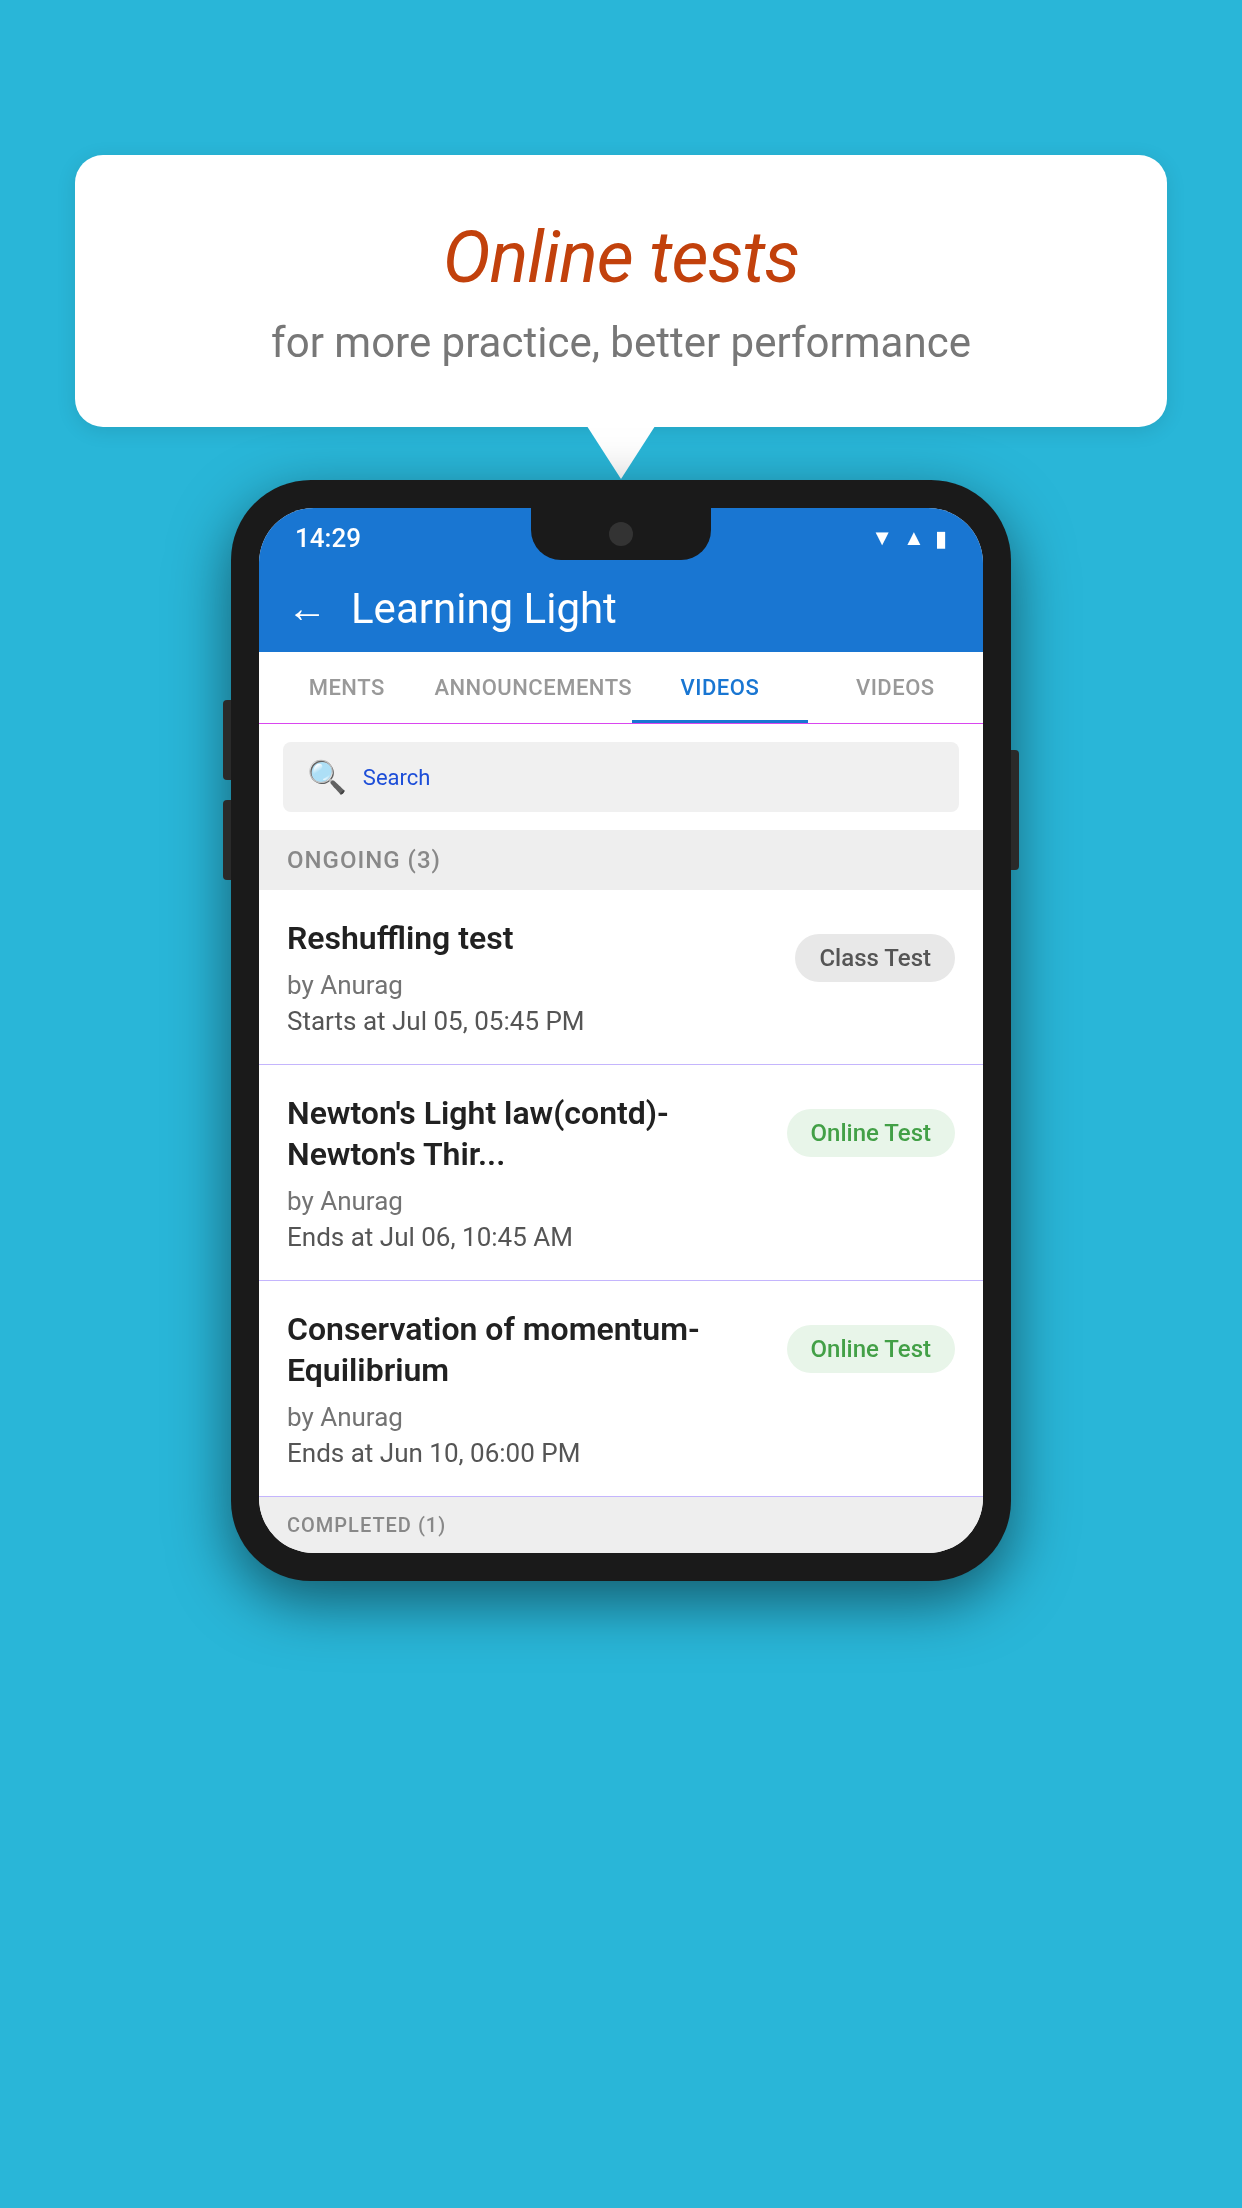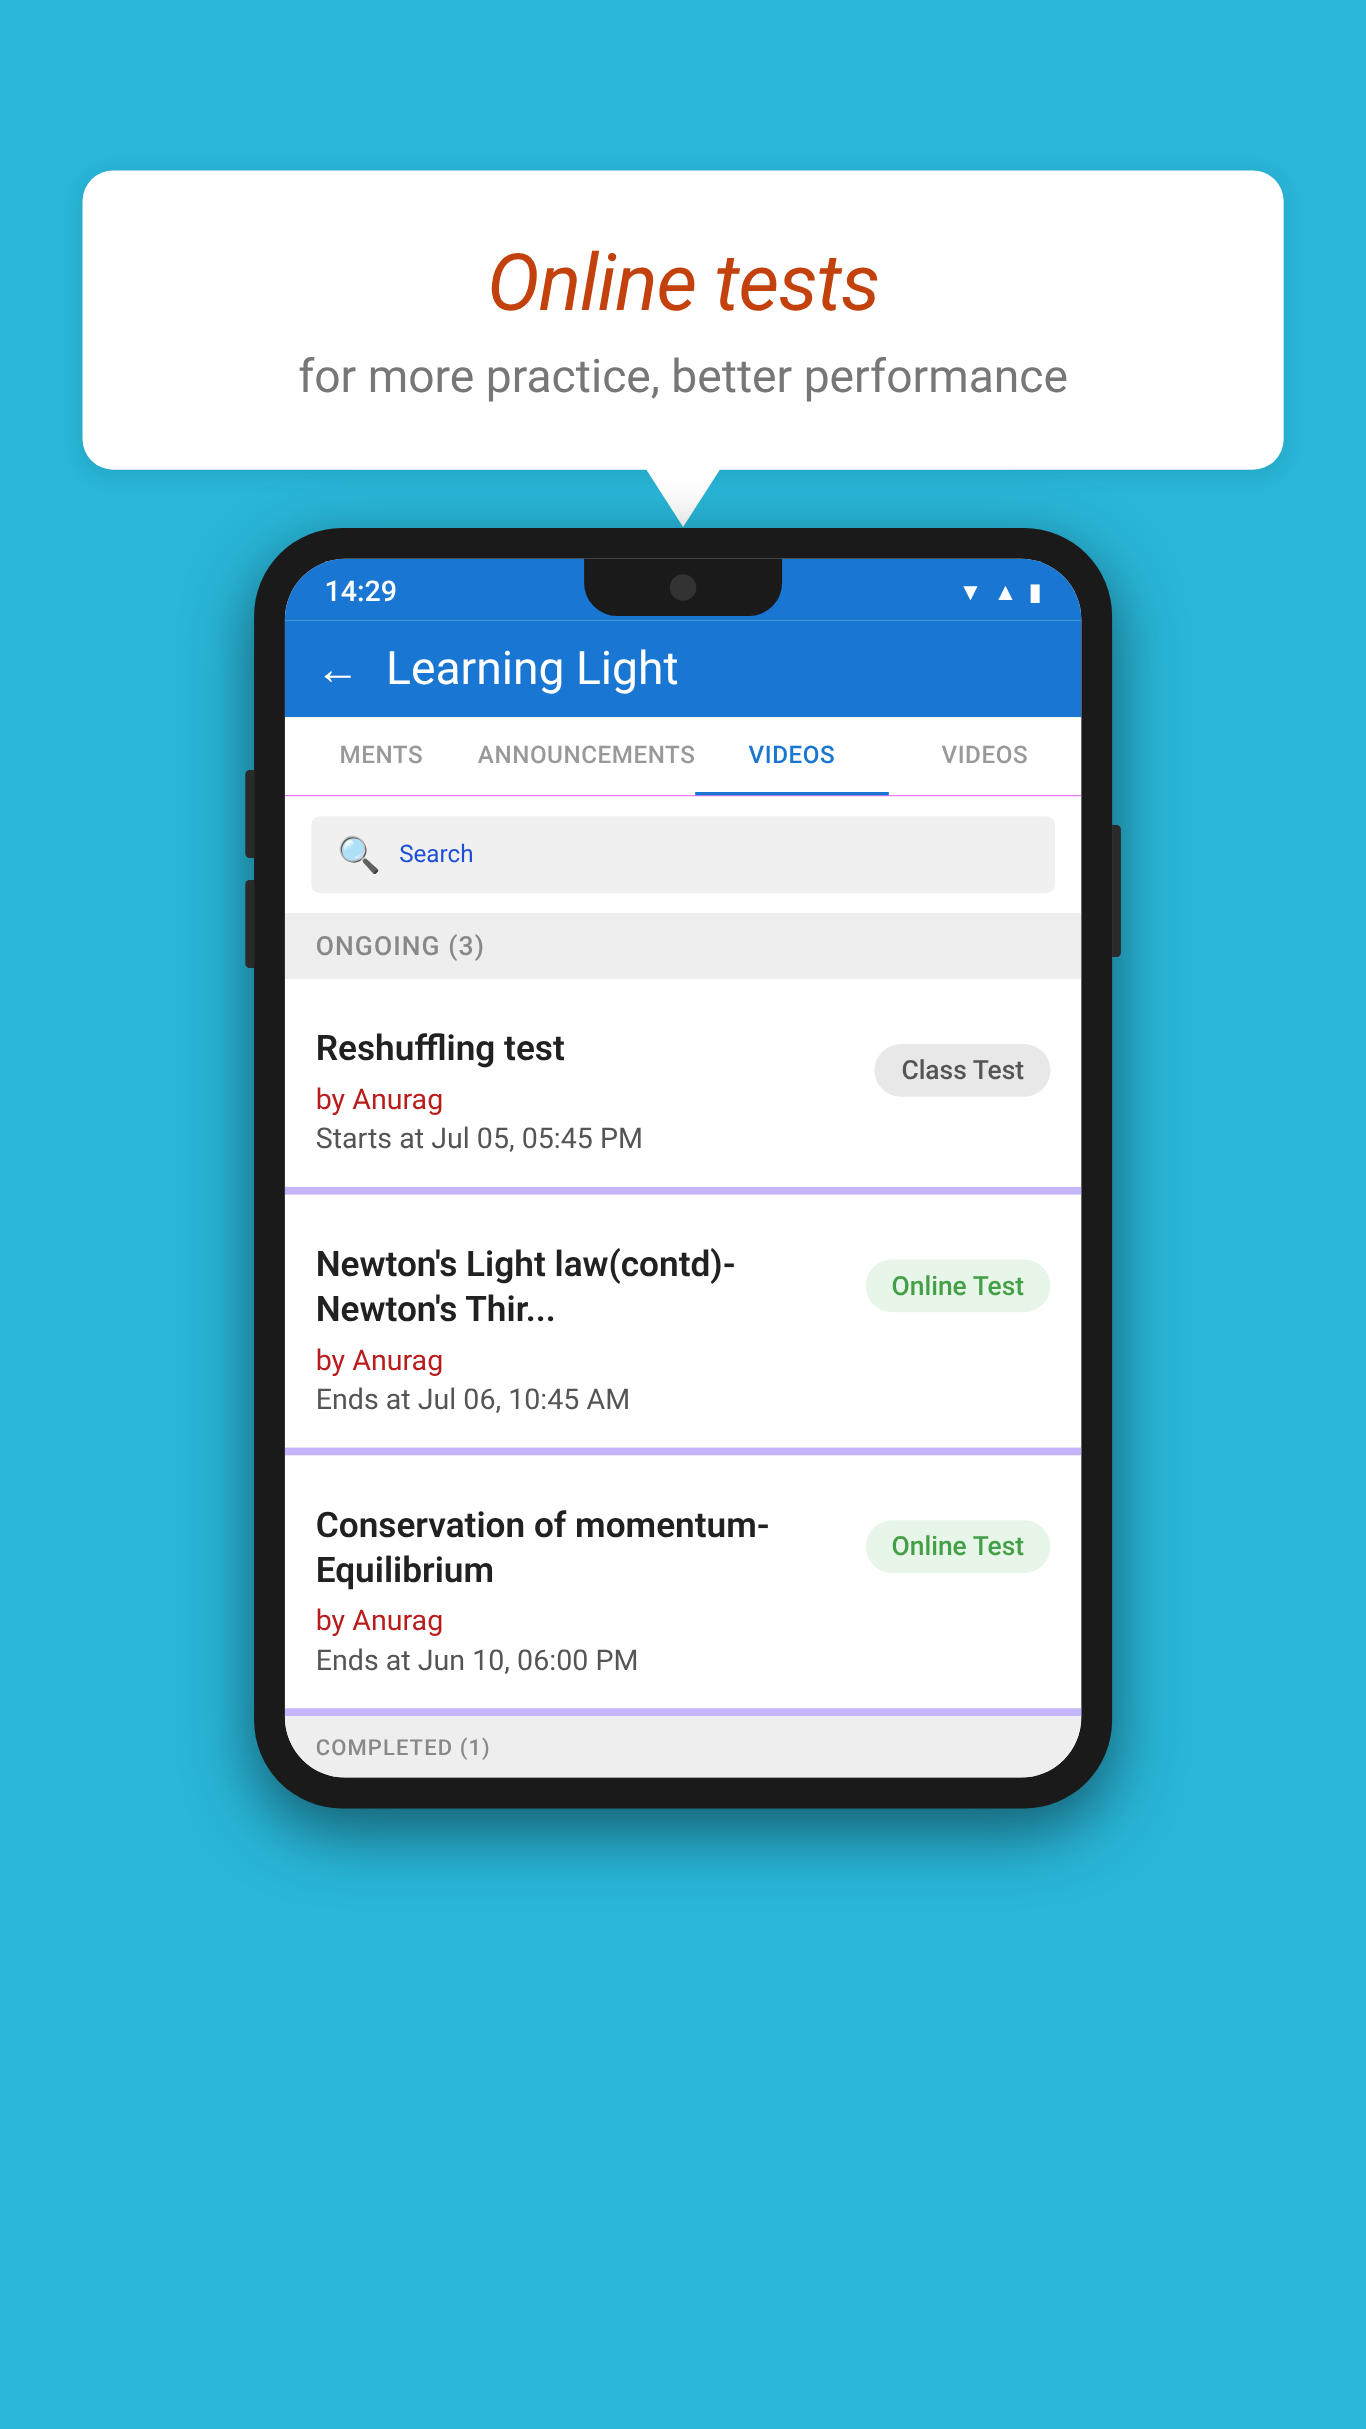--- a/index.html
+++ b/index.html
@@ -260,43 +260,43 @@
       font-weight: 500;
       letter-spacing: 1px;
     }
 
     
     .test-list {
       background: white;
     }
 
     .test-item {
-      padding: 43px 28px 28px 28px;
-      border-bottom: 7px solid #c4b5fd;
+      padding: 28px 28px 28px 28px;
+      border-bottom: 1px solid #c4b5fd;
       display: flex;
       justify-content: space-between;
       align-items: flex-start;
     }
 
     .test-info {
       flex: 1;
       padding-right: 20px;
     }
 
     .test-name {
       font-size: 32px;
       font-weight: 600;
       color: #212121;
       margin-bottom: 10px;
       line-height: 1.3;
     }
 
     .test-author {
       font-size: 26px;
-      color: #b91c1c;
+      color: #737373;
       margin-bottom: 6px;
     }
 
     .test-time {
       font-size: 26px;
       color: #555;
     }
 
     .test-badge {
       border-radius: 30px;

